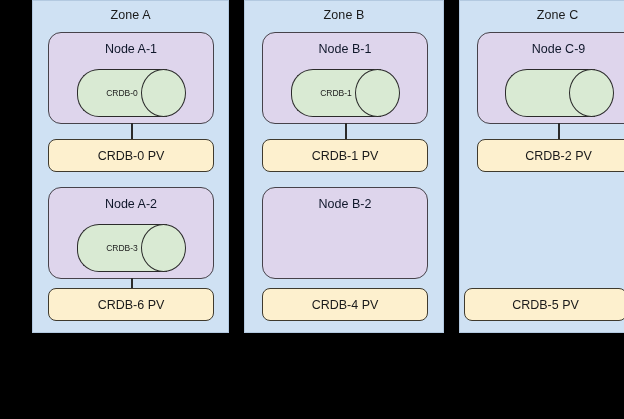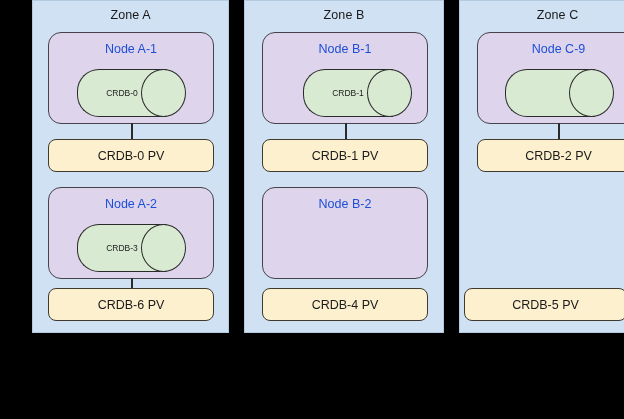--- a/index.html
+++ b/index.html
@@ -53,21 +53,21 @@
     border-radius: 13px;
     box-sizing: border-box;
   }
   .node-title {
     position: absolute;
     top: 9px;
     left: 0;
     right: 0;
     text-align: center;
     font-size: 12.5px;
-    color: #1d4ed8;
+    color: #0f172a;
   }
 
   
   .cyl {
     position: absolute;
     width: 110px;
     height: 48px;
   }
   .cyl .body {
     position: absolute;
@@ -159,21 +159,21 @@
     <div class="connector" style="left:98px; top:277px; height:17px;"></div>
 
     <div class="pv" style="left:15px; top:287px; width:166px;">CRDB-6 PV</div>
   </div>
 
   <div class="zone" style="left:212px; width:200px;">
     <div class="zone-title">Zone B</div>
 
     <div class="node" style="left:17px; top:31px; width:166px; height:92px;">
       <div class="node-title">Node B-1</div>
-      <div class="cyl" style="left:40px; top:36px;">
+      <div class="cyl" style="left:28px; top:36px;">
         <div class="body"></div>
         <div class="cap"></div>
         <div class="cyl-label">CRDB-1</div>
       </div>
     </div>
     <div class="connector" style="left:100px; top:122px; height:17px;"></div>
 
     <div class="pv" style="left:17px; top:138px; width:166px;">CRDB-1 PV</div>
 
     <div class="node" style="left:17px; top:186px; width:166px; height:92px;">

